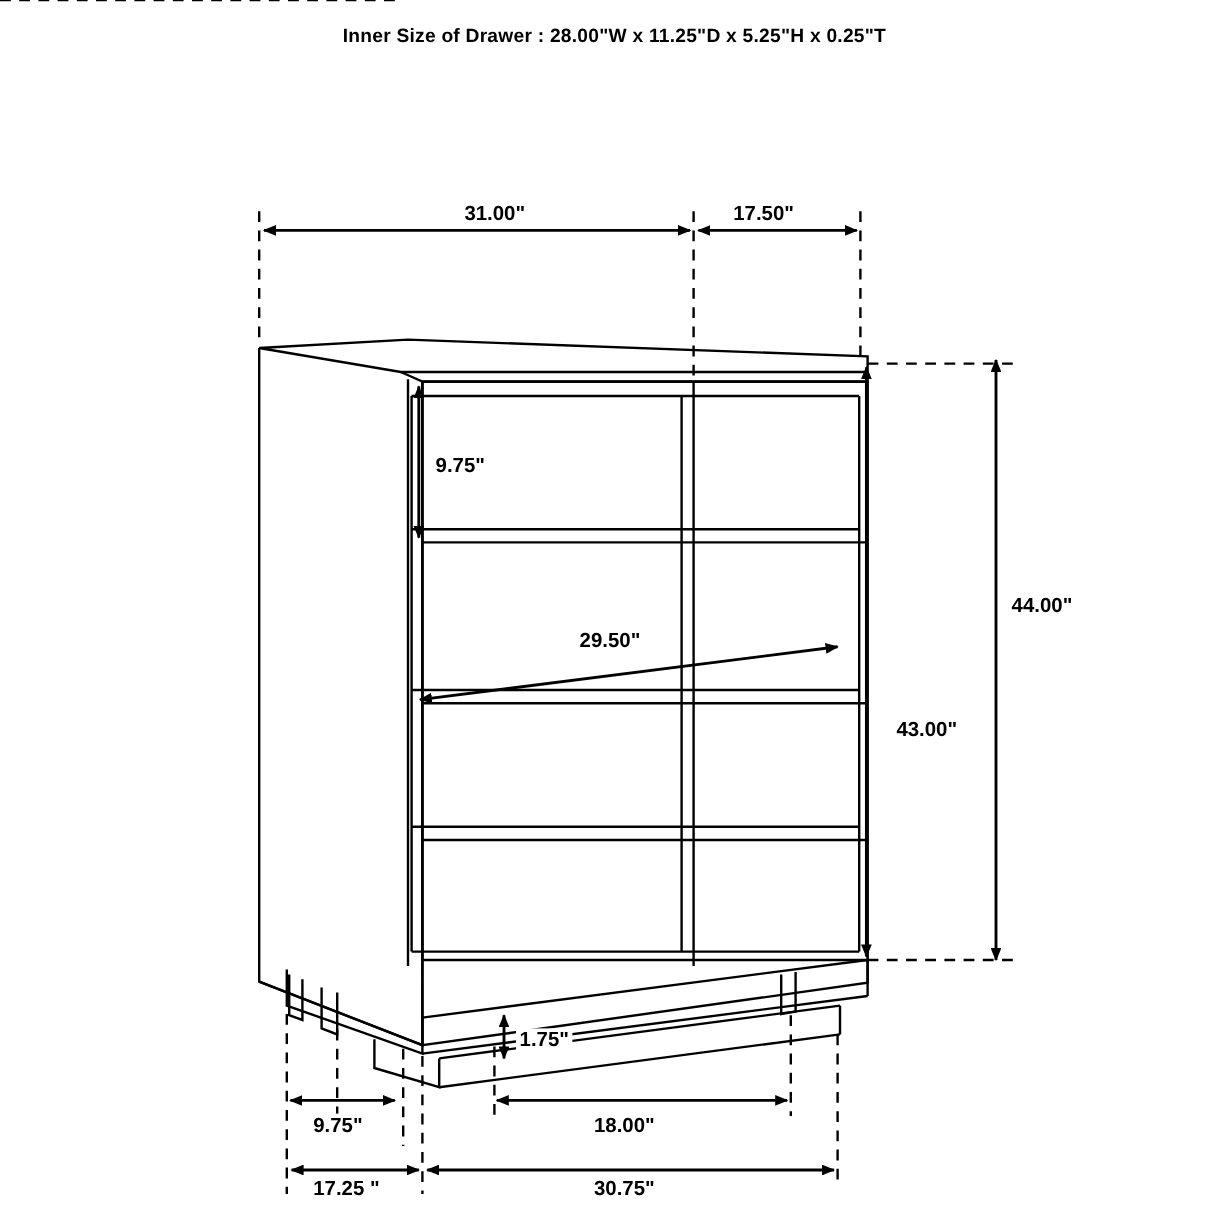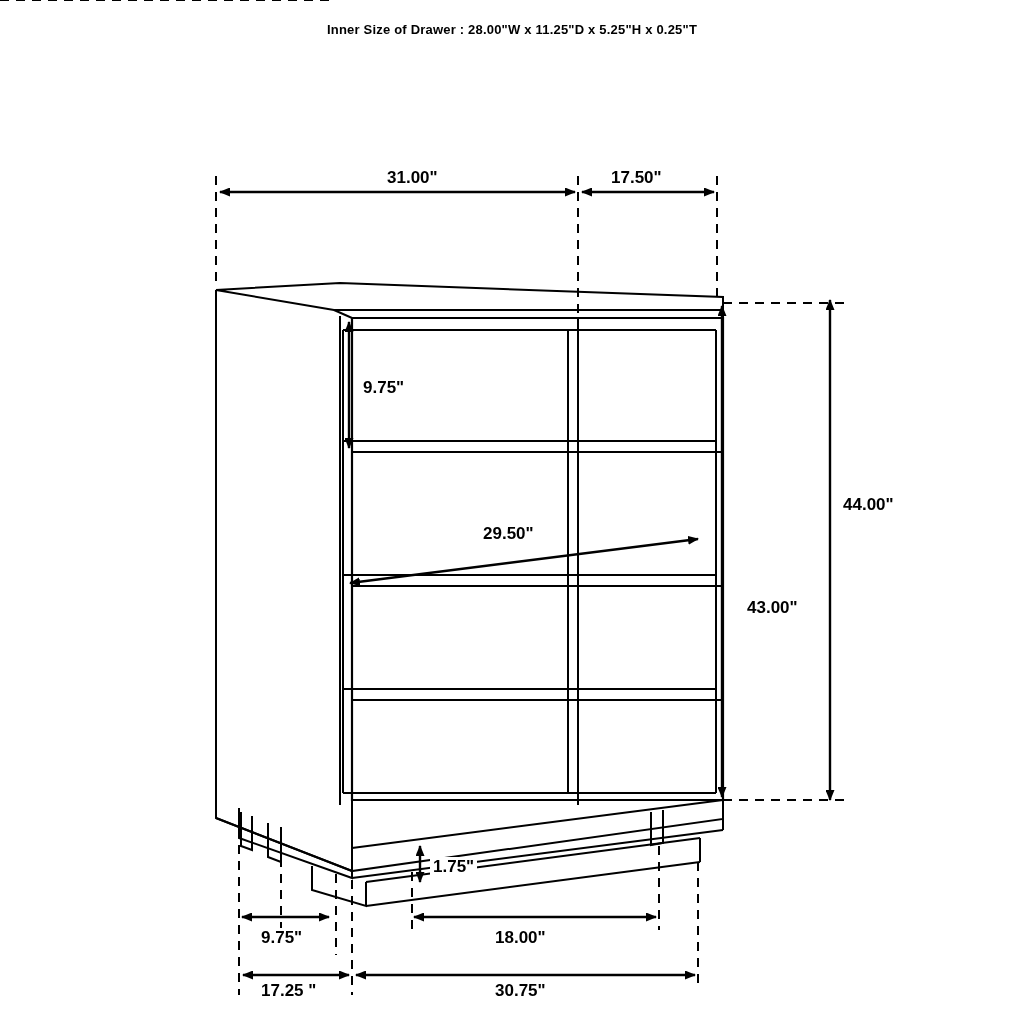--- a/index.html
+++ b/index.html
@@ -19,21 +19,21 @@
     position: relative;
     width: 1024px;
     height: 1024px;
   }
   #title {
     position: absolute;
     left: 0;
     top: 22px;
     width: 1024px;
     text-align: center;
-    font-size: 13px;
+    font-size: 16px;
     font-weight: bold;
     letter-spacing: 0.2px;
     white-space: pre;
   }
   svg {
     position: absolute;
     left: 0;
     top: 0;
   }
   .dimlabel {

